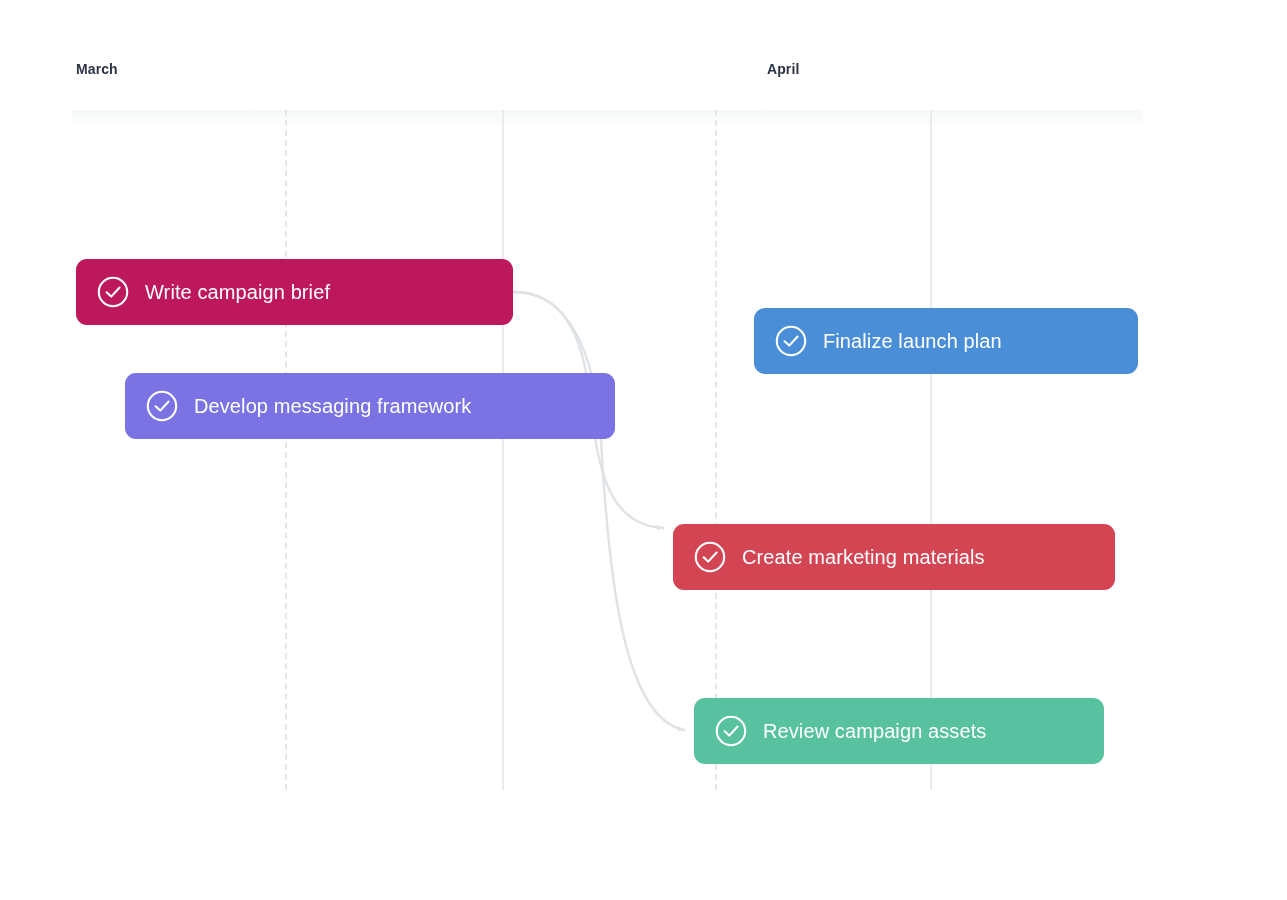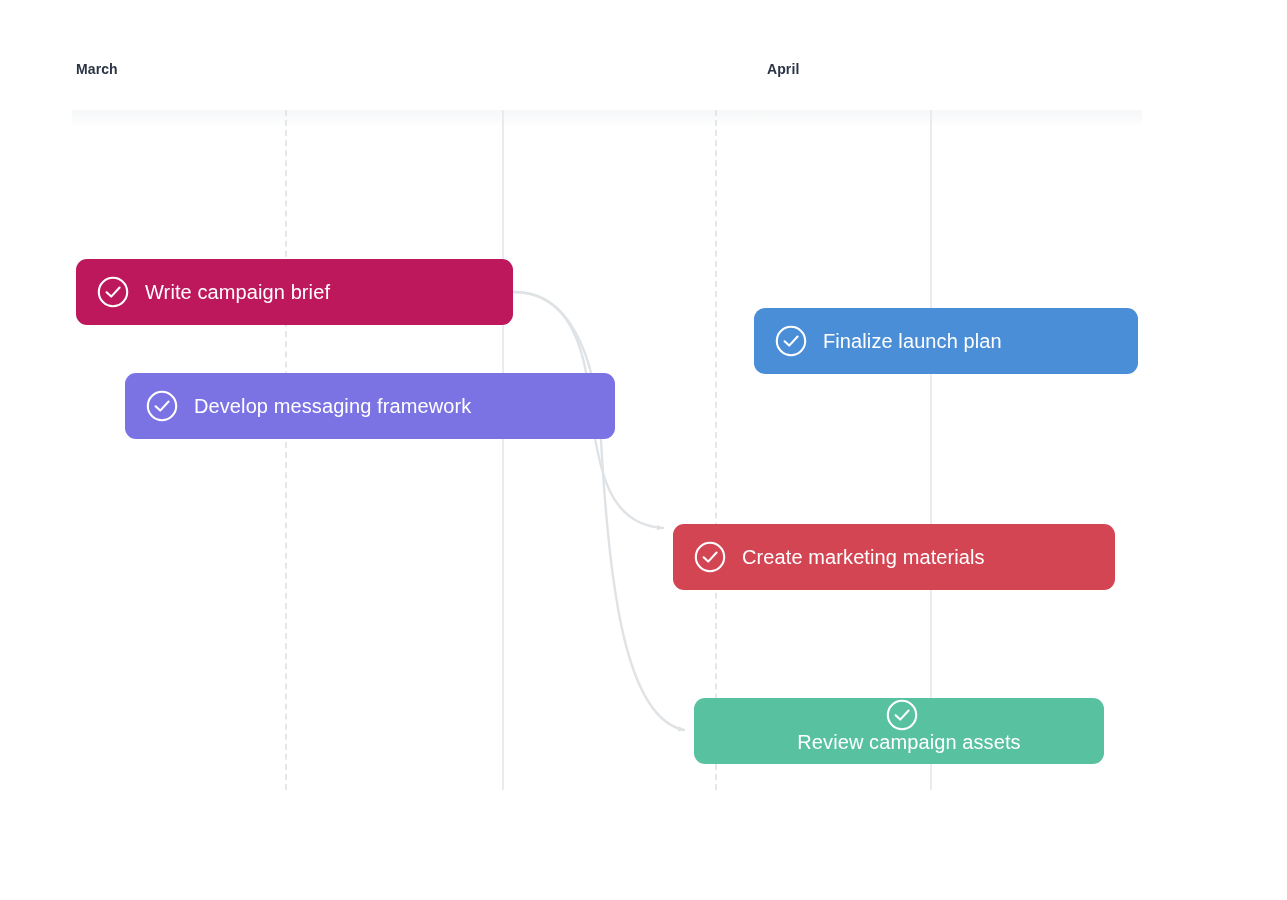--- a/index.html
+++ b/index.html
@@ -152,21 +152,21 @@
   </div>
 
   <div class="task-bar" style="left:673px; top:496px; width:442px; background:#d44554;margin-top:28px;">
     <svg class="task-check" viewBox="0 0 34 34">
       <circle cx="17" cy="17" r="14.2" fill="none" stroke="#ffffff" stroke-width="2.1"></circle>
       <path d="M10.6 17.3 L15.2 21.6 L23.6 12.5" fill="none" stroke="#ffffff" stroke-width="2.1" stroke-linecap="round" stroke-linejoin="round"></path>
     </svg>
     <span class="task-label">Create marketing materials</span>
   </div>
 
-  <div class="task-bar" style="left:694px; top:698px; width:410px; background:#58c1a0;flex-direction:column;">
+  <div class="task-bar" style="left:694px; top:698px; width:410px; background:#58c1a0;">
     <svg class="task-check" viewBox="0 0 34 34">
       <circle cx="17" cy="17" r="14.2" fill="none" stroke="#ffffff" stroke-width="2.1"></circle>
       <path d="M10.6 17.3 L15.2 21.6 L23.6 12.5" fill="none" stroke="#ffffff" stroke-width="2.1" stroke-linecap="round" stroke-linejoin="round"></path>
     </svg>
     <span class="task-label">Review campaign assets</span>
   </div>
 
 </div>
 
 </body></html>

